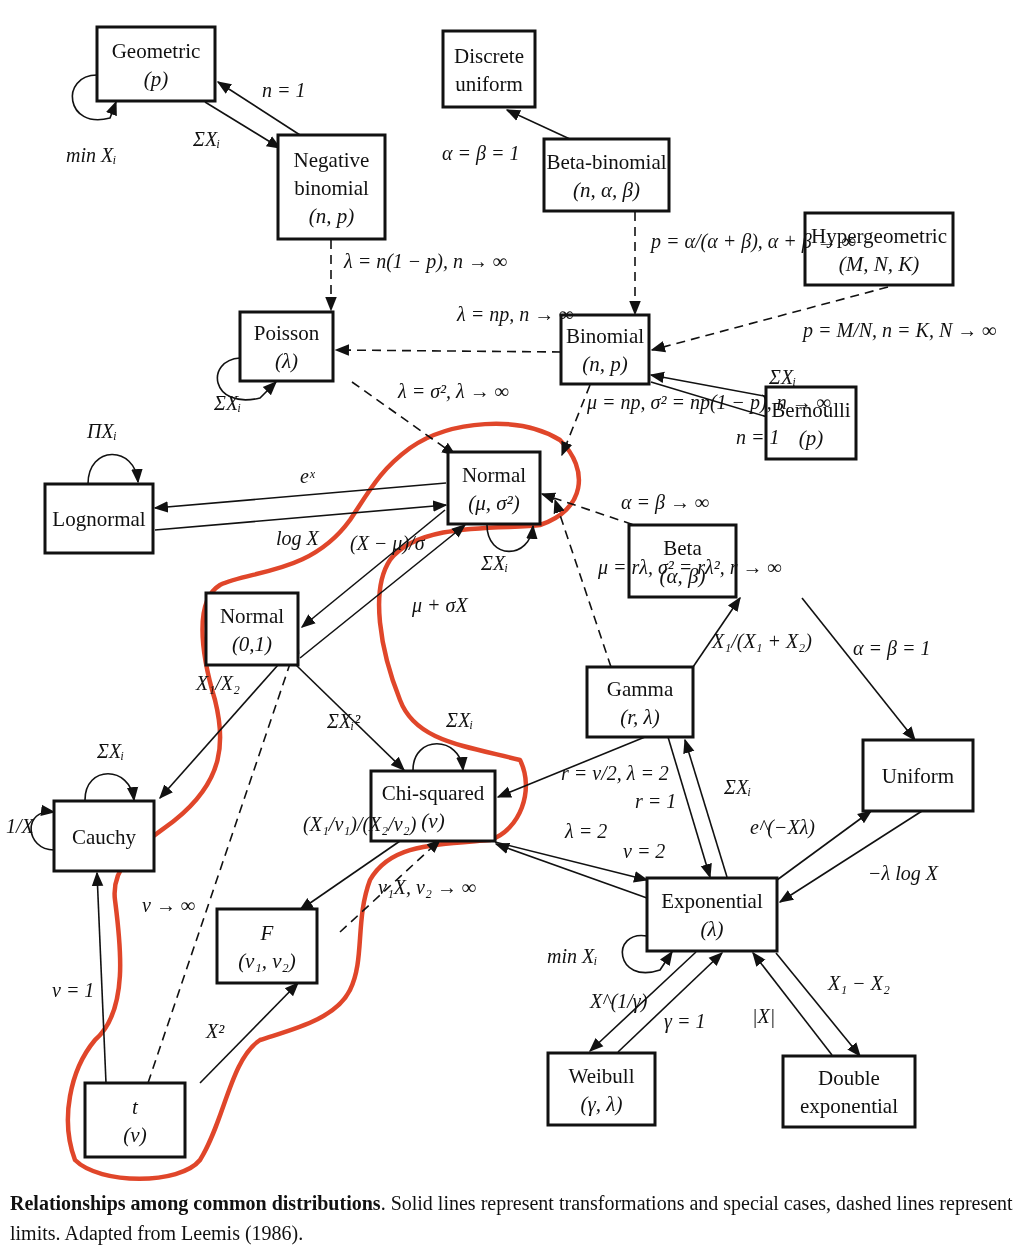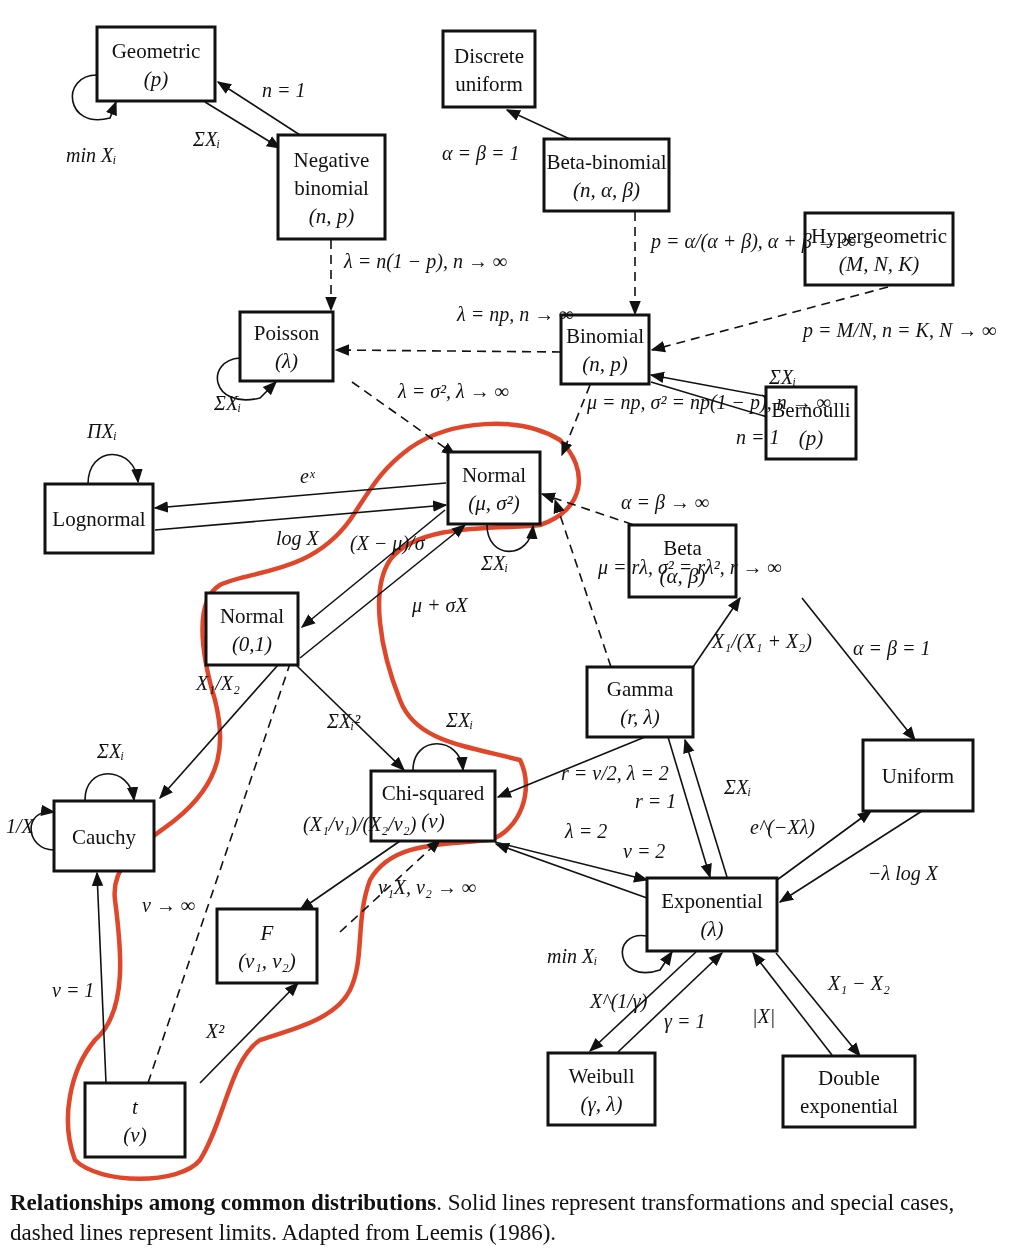--- a/index.html
+++ b/index.html
@@ -6,21 +6,21 @@
   body { width: 1027px; height: 1259px; position: relative; overflow: hidden;
          font-family: "Liberation Serif", "DejaVu Serif", serif; color: #111; }
   #diagram { position: absolute; left: 0; top: 0; width: 1027px; height: 1190px; }
   .node-rect { fill: #fff; stroke: #111; stroke-width: 3; }
   .node-text { font-family: "Liberation Serif", "DejaVu Serif", serif; font-size: 21px; fill: #111; text-anchor: middle; }
   .edge { stroke: #111; stroke-width: 1.6; fill: none; }
   .edge.dashed { stroke-dasharray: 9 6; }
   .elabel { font-family: "Liberation Serif", "DejaVu Serif", serif; font-size: 20px; fill: #111; font-style: italic; }
   .highlight { stroke: #e0462a; stroke-width: 4.5; fill: none; stroke-linejoin: round; stroke-linecap: round; }
   #caption { position: absolute; left: 10px; top: 1188px; width: 1010px;
-             font-size: 23px; line-height: 30px; font-family: "Liberation Serif", "DejaVu Serif", serif; }
+             font-size: 20px; line-height: 30px; font-family: "Liberation Serif", "DejaVu Serif", serif; }
   #caption b { font-weight: bold; }
 </style>
 </head>
 <body>
 
 <svg id="diagram" viewBox="0 0 1027 1190" xmlns="http://www.w3.org/2000/svg">
   <defs>
     <marker id="arrow" viewBox="0 0 10 10" refX="9" refY="5" markerWidth="9" markerHeight="9" orient="auto-start-reverse">
       <path d="M0,1 L10,5 L0,9 z" fill="#111"></path>
     </marker>

